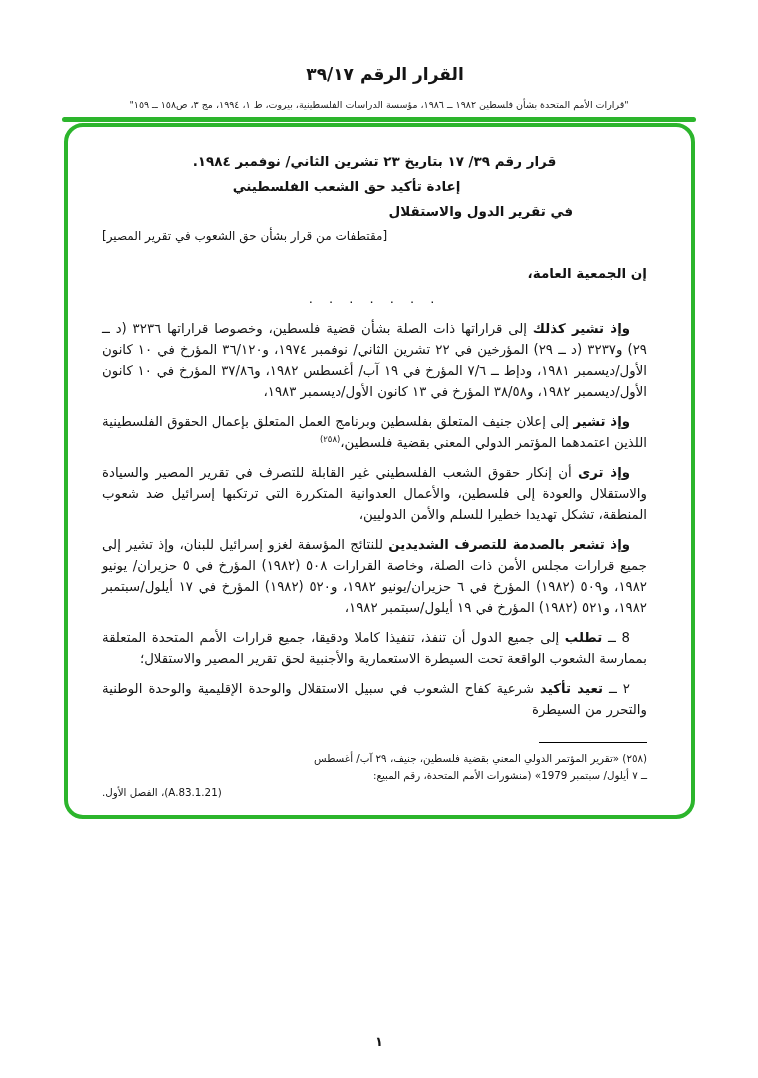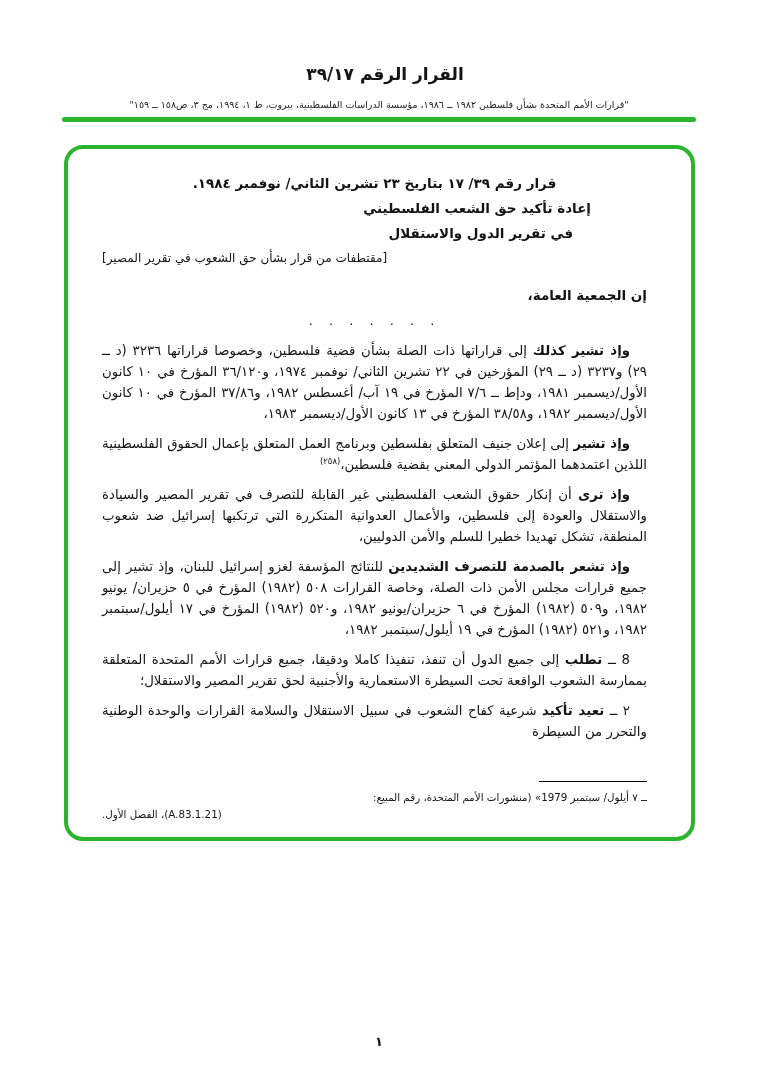--- a/index.html
+++ b/index.html
@@ -24,31 +24,31 @@
     text-align:center; direction:rtl;
     font-size:9.5px; color:#1c1c1c;
   }
 
   .top-rule {
     position:absolute; top:117px; left:62px; width:634px; height:5px;
     background:var(--green); border-radius:3px;
   }
 
   .doc-box {
-    position:absolute; top:145px; left:64px; width:631px; height:696px;
+    position:absolute; top:123px; left:64px; width:631px; height:696px;
     border:4px solid var(--green); border-radius:19px;
     background:#ffffff;
     padding:12px 44px 14px 34px;
     direction:rtl;
     display:flex; flex-direction:column;
     font-size:13.5px;
   }
 
   .doc-heading   { text-align:center; font-weight:700; font-size:13.5px; line-height:25px; margin-top:10px; }
-  .doc-title1    { text-align:right; padding-right:56px; font-weight:700; font-size:13.5px; line-height:25px; }
+  .doc-title1    { text-align:center; padding-right:56px; font-weight:700; font-size:13.5px; line-height:25px; }
   .doc-title2    { text-align:right; padding-right:74px; font-weight:700; font-size:13.5px; line-height:25px; }
   .doc-bracket   { text-align:left; padding-right:52px; font-size:12px;   line-height:25px; }
   .doc-opening   { font-weight:700; font-size:13.5px; line-height:24px; margin-top:12px; }
   .doc-dots      { text-align:center; letter-spacing:6px; font-size:13px; line-height:20px; margin-top:4px; }
 
   .para {
     text-align:justify; text-indent:17px;
     line-height:21px; margin-top:9px; font-size:13.3px;
   }
   .para .lead { font-weight:700; }
@@ -88,24 +88,25 @@
     <p class="para"><span class="pre"></span><span class="lead">وإذ تشير كذلك</span><span> إلى قراراتها ذات الصلة بشأن قضية فلسطين، وخصوصا قراراتها ٣٢٣٦ (د ــ ٢٩) و٣٢٣٧ (د ــ ٢٩) المؤرخين في ٢٢ تشرين الثاني/ نوفمبر ١٩٧٤، و٣٦/١٢٠ المؤرخ في ١٠ كانون الأول/ديسمبر ١٩٨١، ودإط ــ ٧/٦ المؤرخ في ١٩ آب/ أغسطس ١٩٨٢، و٣٧/٨٦ المؤرخ في ١٠ كانون الأول/ديسمبر ١٩٨٢، و٣٨/٥٨ المؤرخ في ١٣ كانون الأول/ديسمبر ١٩٨٣،</span></p>
 
     <p class="para"><span class="pre"></span><span class="lead">وإذ تشير</span><span> إلى إعلان جنيف المتعلق بفلسطين وبرنامج العمل المتعلق بإعمال الحقوق الفلسطينية اللذين اعتمدهما المؤتمر الدولي المعني بقضية فلسطين،</span><sup>(٢٥٨)</sup></p>
 
     <p class="para"><span class="pre"></span><span class="lead">وإذ ترى</span><span> أن إنكار حقوق الشعب الفلسطيني غير القابلة للتصرف في تقرير المصير والسيادة والاستقلال والعودة إلى فلسطين، والأعمال العدوانية المتكررة التي ترتكبها إسرائيل ضد شعوب المنطقة، تشكل تهديدا خطيرا للسلم والأمن الدوليين،</span></p>
 
     <p class="para"><span class="pre"></span><span class="lead">وإذ تشعر بالصدمة للتصرف الشديدين</span><span> للنتائج المؤسفة لغزو إسرائيل للبنان، وإذ تشير إلى جميع قرارات مجلس الأمن ذات الصلة، وخاصة القرارات ٥٠٨ (١٩٨٢) المؤرخ في ٥ حزيران/ يونيو ١٩٨٢، و٥٠٩ (١٩٨٢) المؤرخ في ٦ حزيران/يونيو ١٩٨٢، و٥٢٠ (١٩٨٢) المؤرخ في ١٧ أيلول/سبتمبر ١٩٨٢، و٥٢١ (١٩٨٢) المؤرخ في ١٩ أيلول/سبتمبر ١٩٨٢،</span></p>
 
     <p class="para"><span class="pre">8 ــ </span><span class="lead">تطلب</span><span> إلى جميع الدول أن تنفذ، تنفيذا كاملا ودقيقا، جميع قرارات الأمم المتحدة المتعلقة بممارسة الشعوب الواقعة تحت السيطرة الاستعمارية والأجنبية لحق تقرير المصير والاستقلال؛</span></p>
 
-    <p class="para"><span class="pre">٢ ــ </span><span class="lead">تعيد تأكيد</span><span> شرعية كفاح الشعوب في سبيل الاستقلال والسلامة القرارات والوحدة الوطنية والتحرر من السيطرة</span></p>
+    <p class="para"><span class="pre">٢ ــ </span><span class="lead">تعيد تأكيد</span><span> شرعية كفاح الشعوب في سبيل الاستقلال والوحدة الإقليمية والوحدة الوطنية والتحرر من السيطرة</span></p>
 
     <div class="footnote">
       <div class="footnote-rule"></div>
+      <div class="footnote-line">(٢٥٨) «تقرير المؤتمر الدولي المعني بقضية فلسطين، جنيف، ٢٩ آب/ أغسطس</div>
       <div class="footnote-line">ــ ٧ أيلول/ سبتمبر 1979» (منشورات الأمم المتحدة، رقم المبيع:</div>
       <div class="footnote-line latin">(A.83.1.21)، الفصل الأول.</div>
     </div>
 
   </div>
 
   <div class="page-number">١</div>
 
 </div>
 

